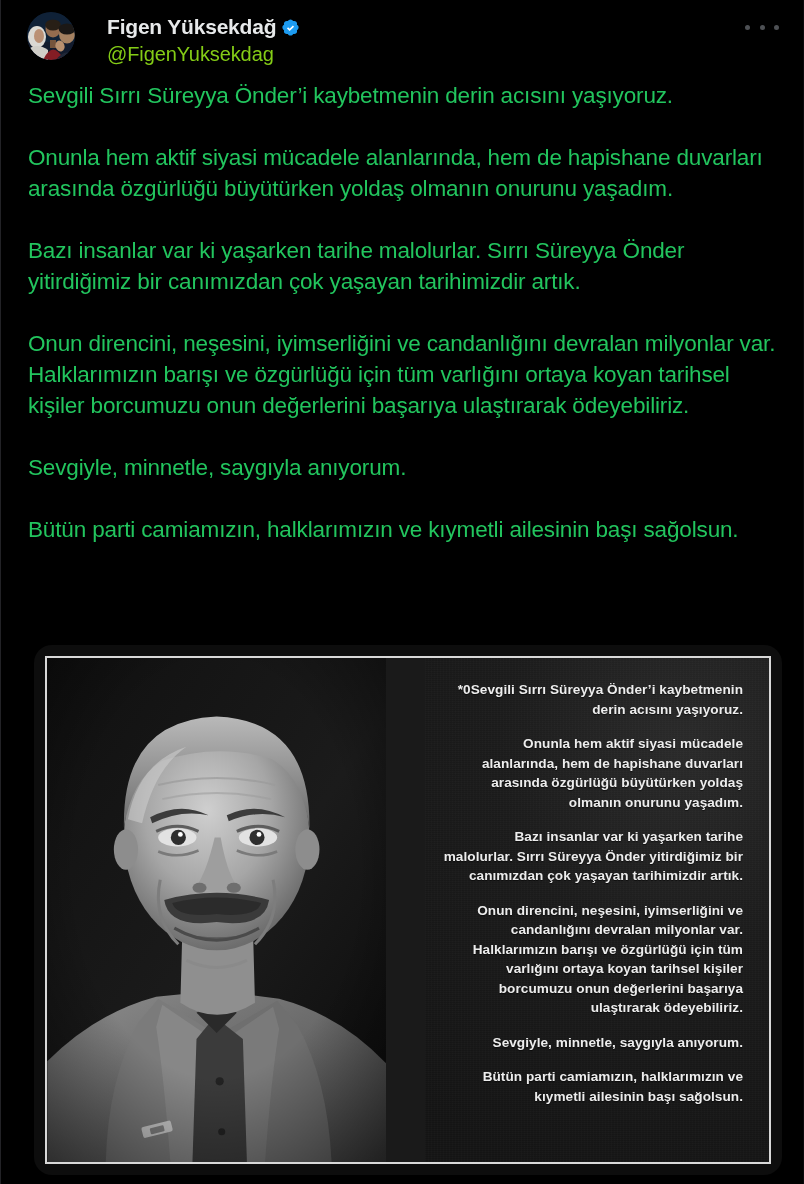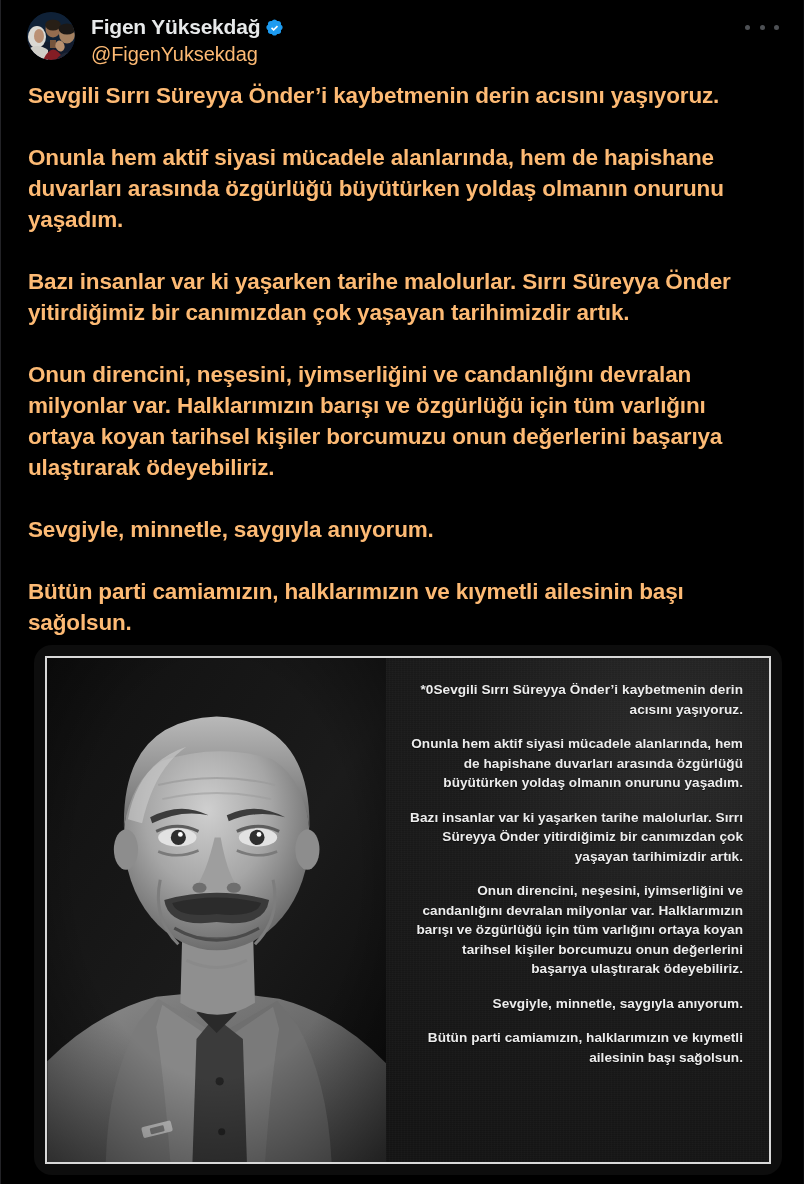--- a/index.html
+++ b/index.html
@@ -30,21 +30,21 @@
     width:48px; height:48px;
     border-radius:50%;
     overflow:hidden;
     flex:0 0 48px;
     background:#0c1726;
     position:relative;
   }
   .avatar svg{ display:block; width:48px; height:48px; }
 
   .name-block{
-    margin-left:16px;
+    margin-left:32px;
     display:flex;
     flex-direction:column;
     justify-content:flex-start;
     padding-top:2px;
   }
   .display-name-row{
     display:flex;
     align-items:center;
     gap:5px;
     line-height:1;
@@ -57,21 +57,21 @@
     line-height:25px;
   }
   .verified-badge{
     width:19px; height:19px;
     display:inline-block;
     flex:0 0 19px;
     position:relative;
     top:1px;
   }
   .handle{
-    color:#fdba74;
+    color:#84cc16;
     font-size:20px;
     font-weight:400;
     line-height:25px;
     margin-top:3px;
     letter-spacing:-0.1px;
   }
   .more-btn{
     position:absolute;
     top:17px; right:24px;
     width:34px; height:20px;
@@ -80,25 +80,25 @@
   .more-btn i{
     display:block;
     width:5px; height:5px;
     border-radius:50%;
     background:#4d5054;
   }
 
   
   .tweet-body{
     padding:4px 26px 0 27px;
-    color:#fdba74;
+    color:#22c55e;
     font-size:22.5px;
     line-height:31px;
     letter-spacing:-0.15px;
-    font-weight:700;
+    font-weight:400;
   }
   .tweet-body p{ margin:0; }
   .tweet-body p + p{ margin-top:31px; }
 
   
   .media-card{
     position:absolute;
     left:33px;
     top:645px;
     width:748px;
@@ -109,20 +109,21 @@
     overflow:hidden;
   }
   .card-inner{
     position:relative;
     width:100%;
     height:100%;
     border:2px solid #d8d8d8;
     background:#1a1a1a;
     display:flex;
     overflow:hidden;
+    gap:39px;
   }
   .card-photo{
     position:relative;
     flex:0 0 47%;
     background:#0e0e0e;
     overflow:hidden;
   }
   .card-photo svg{ display:block; width:100%; height:100%; }
   .card-text{
     position:relative;

